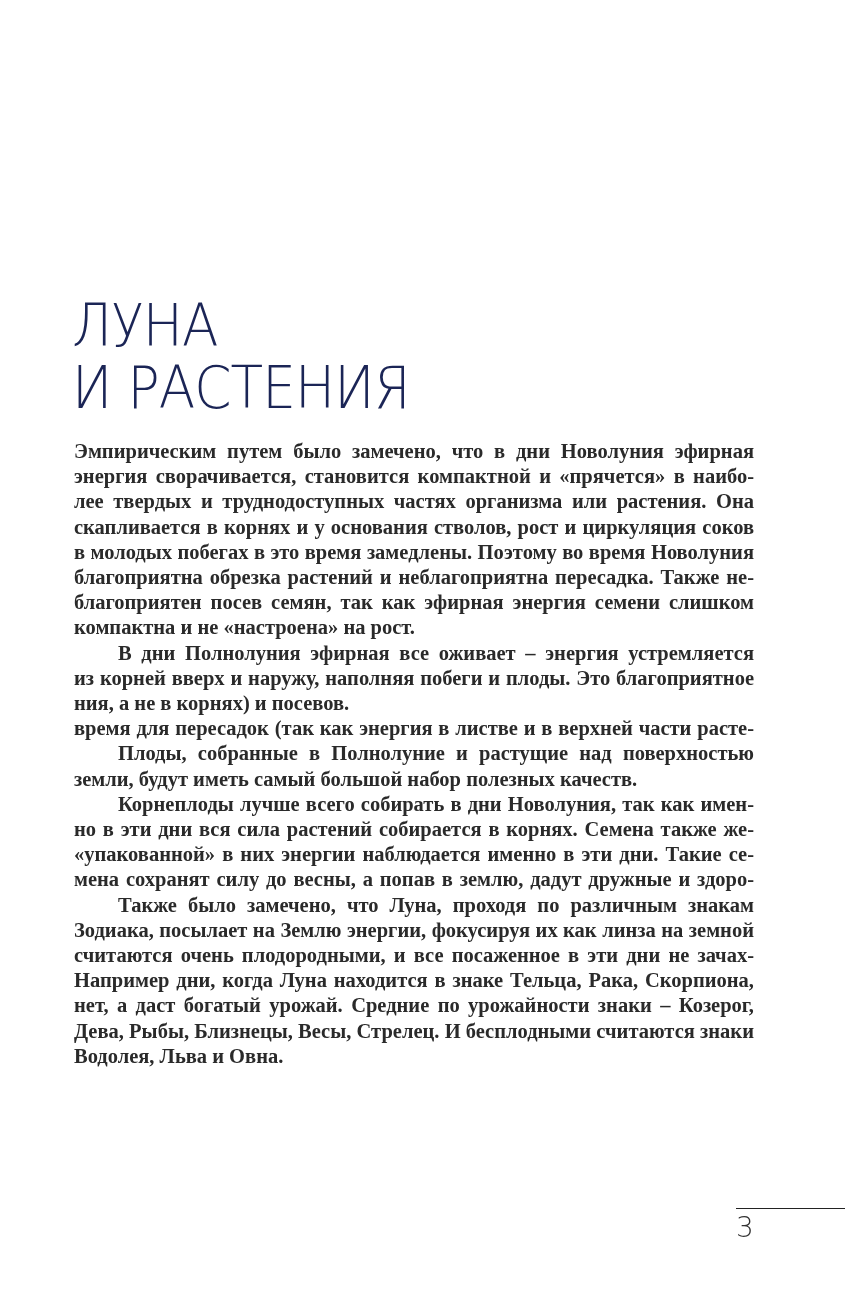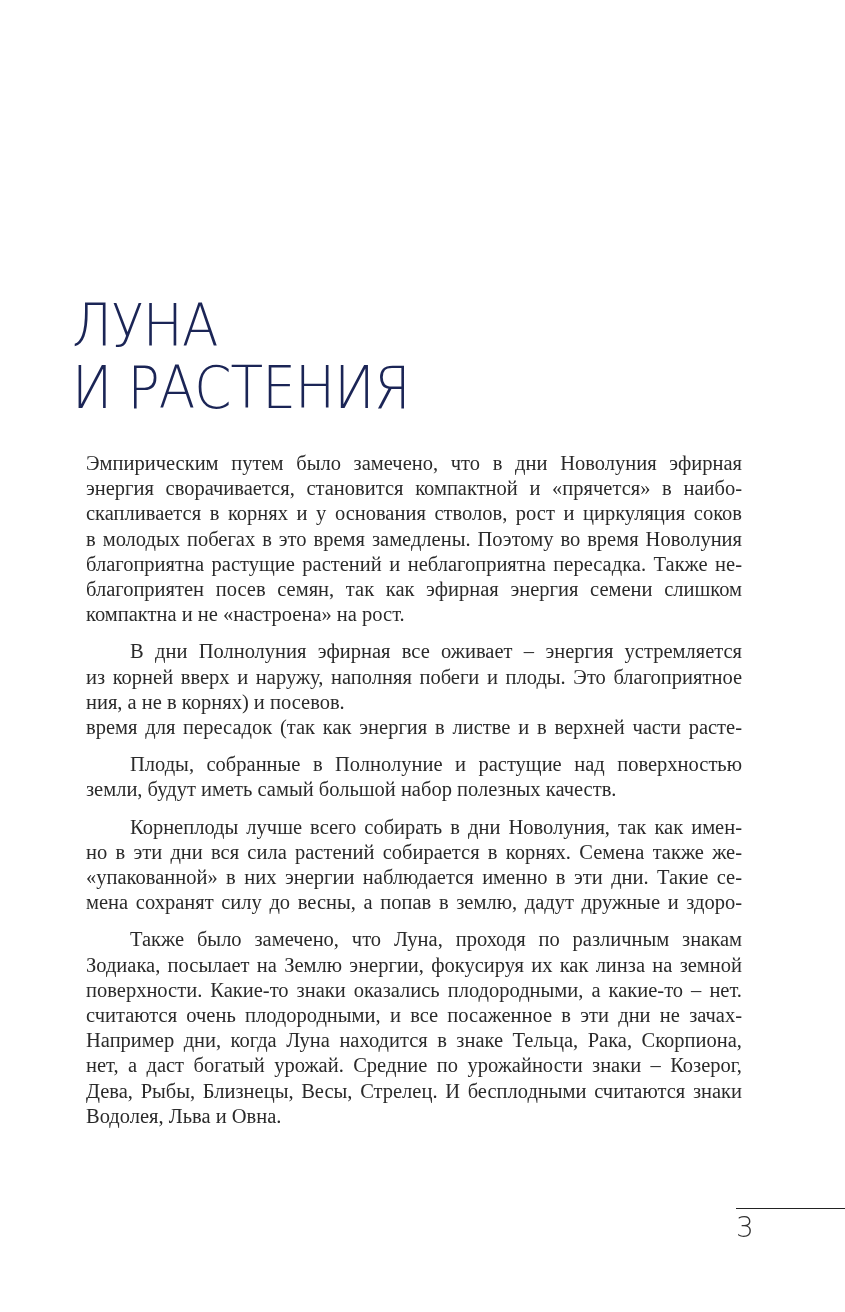--- a/index.html
+++ b/index.html
@@ -41,21 +41,22 @@
       position: absolute;
       left: 74px;
       top: 439px;
       width: 680px;
       font-family: "Liberation Serif", "DejaVu Serif", serif;
       font-size: 20.5px;
       line-height: 25.2px;
       color: #2a2a2a;
     }
     .para {
-      margin: 12px;
+      margin: 0;
+      font-weight: bold;
     }
     .line {
       display: block;
       white-space: nowrap;
       text-align: justify;
       text-align-last: justify;
     }
     .line.last {
       text-align-last: left;
     }
@@ -89,23 +90,24 @@
   <h1 class="title">
     <span class="tline">ЛУНА</span>
     <span class="tline">И РАСТЕНИЯ</span>
   </h1>
 
   <div class="body-text">
 
     <p class="para">
       <span class="line">Эмпирическим путем было замечено, что в дни Новолуния эфирная</span>
       <span class="line">энергия сворачивается, становится компактной и «прячется» в наибо-</span>
+      <span class="line">лее твердых и труднодоступных  частях организма или растения. Она</span>
       <span class="line">скапливается в  корнях и у основания стволов, рост и циркуляция соков</span>
       <span class="line">в молодых побегах в это время замедлены. Поэтому во время Новолуния</span>
-      <span class="line">благоприятна растущие растений и неблагоприятна пересадка. Также не-</span>
+      <span class="line">благоприятна обрезка растений и неблагоприятна пересадка. Также не-</span>
       <span class="line">благоприятен посев семян, так как эфирная энергия семени слишком</span>
       <span class="line last">компактна и не «настроена» на рост.</span>
     </p>
 
     <p class="para">
       <span class="line indent">В дни Полнолуния эфирная все оживает – энергия устремляется</span>
       <span class="line">из корней вверх и наружу, наполняя побеги и плоды. Это благоприятное</span>
       <span class="line last">ния, а не в корнях) и посевов.</span>
       <span class="line">время для пересадок (так как энергия в листве и в верхней части расте-</span>
     </p>
@@ -118,21 +120,20 @@
     <p class="para">
       <span class="line indent">Корнеплоды лучше всего собирать в дни Новолуния, так как имен-</span>
       <span class="line">но в эти дни вся сила растений собирается в  корнях. Семена также же-</span>
       <span class="line">«упакованной» в них энергии наблюдается именно в эти дни. Такие се-</span>
       <span class="line">мена сохранят силу до весны, а попав в землю, дадут дружные и здоро-</span>
     </p>
 
     <p class="para">
       <span class="line indent">Также было замечено, что Луна, проходя по различным знакам</span>
       <span class="line">Зодиака, посылает на Землю энергии, фокусируя их как линза на земной</span>
-      <span class="line">поверхности. Какие-то знаки оказались плодородными, а какие-то – нет.</span>
       <span class="line">считаются очень плодородными, и все посаженное в эти дни не зачах-</span>
       <span class="line">Например дни, когда Луна находится в знаке Тельца, Рака, Скорпиона,</span>
       <span class="line">нет, а даст богатый урожай. Средние по урожайности знаки – Козерог,</span>
       <span class="line">Дева, Рыбы, Близнецы, Весы, Стрелец. И бесплодными считаются знаки</span>
       <span class="line last">Водолея, Льва и Овна.</span>
     </p>
 
   </div>
 
   <div class="page-rule"></div>

